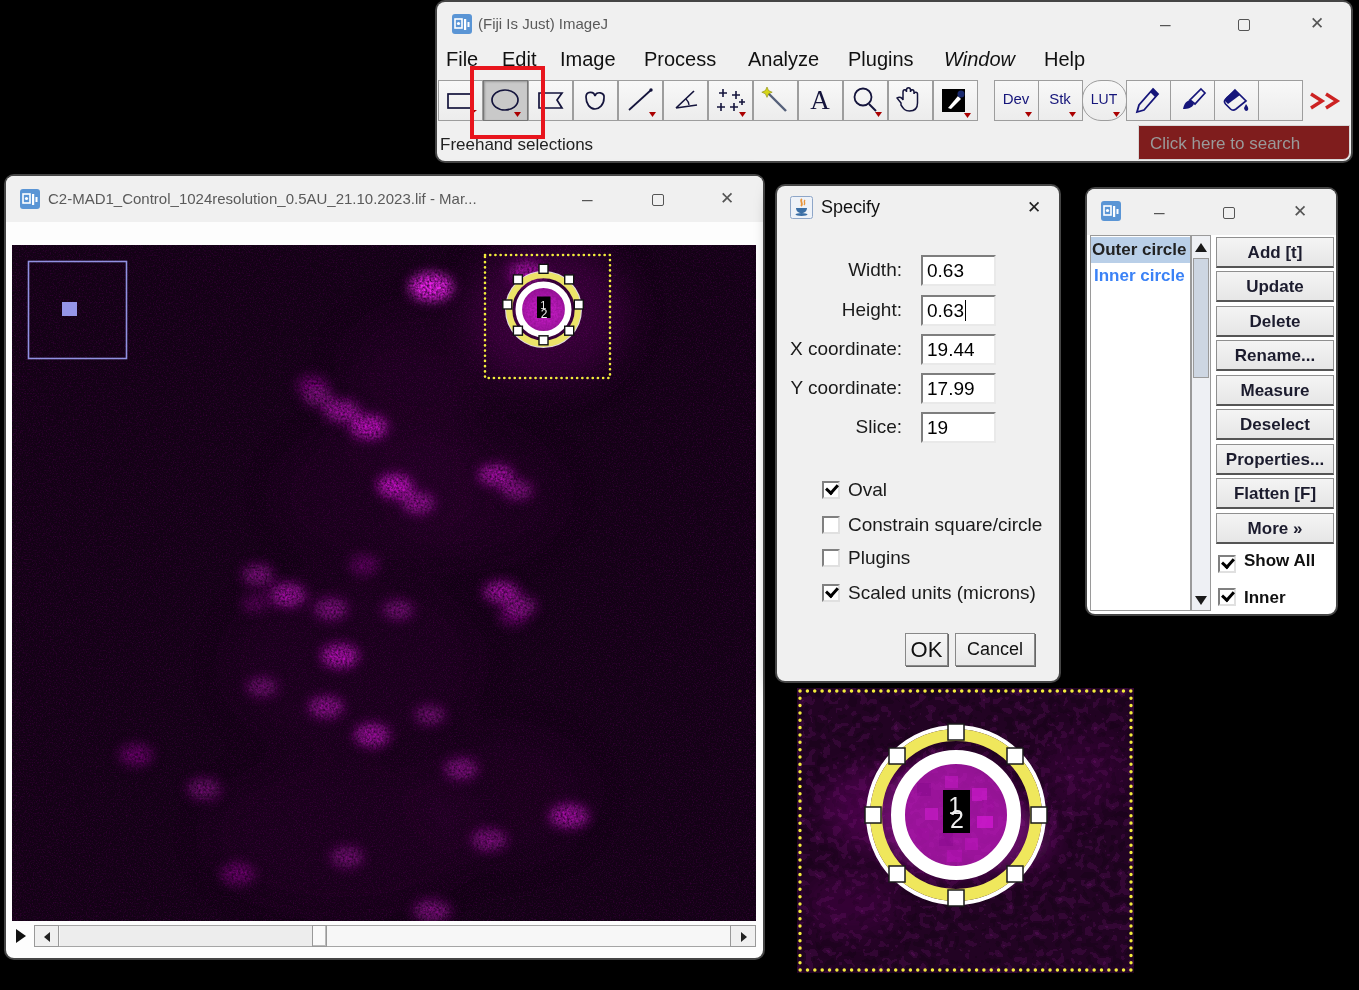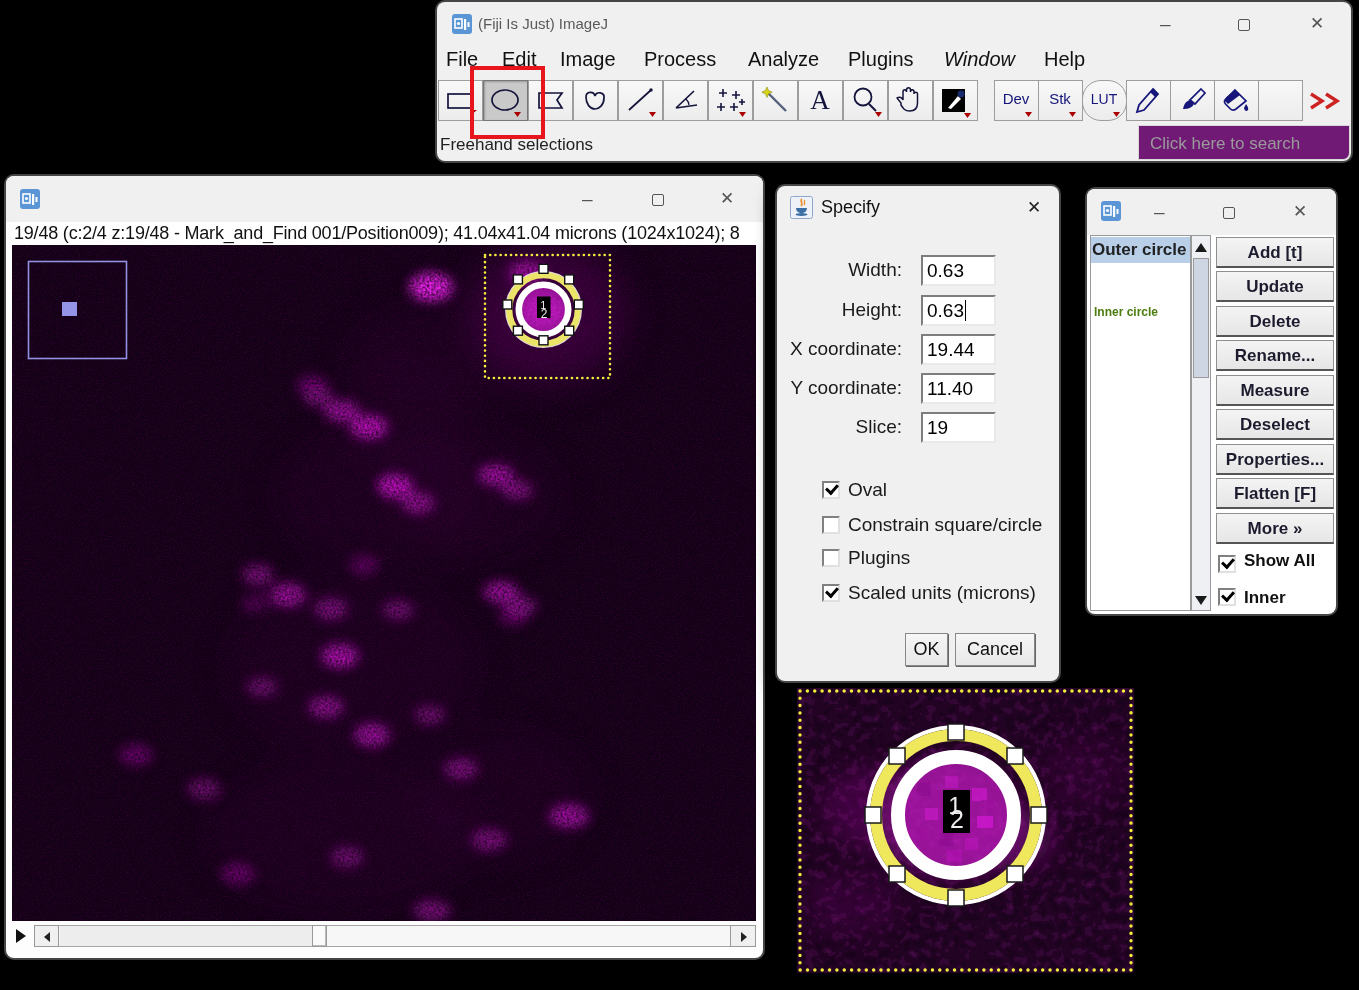--- a/index.html
+++ b/index.html
@@ -130,41 +130,39 @@
       <path d="M20 9 l5 5 -12 9 -2 -2 c-1.5 -1.7 -1.2 -3.5 0.5 -5 z" fill="#15157a"></path>
       <path d="M31 23 c2 3 3 5 1.5 6.5 c-1.5 1 -3 0 -3.5 -2.5 z" fill="#15157a"></path>
         </svg></div>
     <div class="tbtn" style="left:820px;"></div>
     <svg style="position:absolute; left:869px; top:8px;" width="40" height="26" viewBox="0 0 40 26">
       <path d="M4 6 L15 13 L4 20" fill="none" stroke="#c22" stroke-width="3.4"></path>
       <path d="M19 6 L30 13 L19 20" fill="none" stroke="#c22" stroke-width="3.4"></path>
       </svg>
   </div>
   <div style="position:absolute; left:3px; top:133px; font-size:17px; color:#222;">Freehand selections</div>
-  <div style="position:absolute; left:701px; top:123px; width:212px; height:35px; background:#701a75; border:1px solid #d8d8d8; border-radius:0 0 7px 0;">
+  <div style="position:absolute; left:701px; top:123px; width:212px; height:35px; background:#7f1d1d; border:1px solid #d8d8d8; border-radius:0 0 7px 0;">
     <span style="position:absolute; left:11px; top:8px; font-size:17px; color:#9a9a9a;">Click here to search</span>
   </div>
   <div style="position:absolute; left:33px; top:64px; width:75px; height:73px; border:4px solid #e8151d;"></div>
 </div>
 
 <div class="win" id="imgwin" style="left:6px; top:176px; width:757px; height:782px; background:#fdfdfd;">
   <div style="position:absolute; left:0; top:0; right:0; height:46px; background:#f0f0f0; border-radius:8px 8px 0 0;">
     <svg style="position:absolute; left:14px; top:13px;" width="20" height="20" viewBox="0 0 20 20">
       <rect x="0" y="0" width="20" height="20" rx="3" fill="#5a95d5"></rect>
       <rect x="3" y="5" width="7" height="9" fill="none" stroke="#fff" stroke-width="1.6"></rect>
       <circle cx="6.5" cy="9.5" r="1.6" fill="#fff"></circle>
       <rect x="12" y="5" width="2.2" height="11" fill="#fff"></rect>
       <rect x="15.5" y="8" width="2" height="5" fill="#fff"></rect>
     </svg>
+    <span style="position:absolute; left:42px; top:14px; font-size:15px; color:#5a5a5a;">C2-MAD1_Control_1024resolution_0.5AU_21.10.2023.lif - Mar...</span>
     <span style="position:absolute; left:576px; top:12px; font-size:19px; color:#555;">–</span>
     <div style="position:absolute; left:646px; top:18px; width:12px; height:12px; border:1.5px solid #555; border-radius:2px;"></div>
     <span style="position:absolute; left:714px; top:12px; font-size:17px; color:#555;">✕</span>
-  </div>
-  <div style="position:absolute; left:7px; top:46px; width:750px; height:22px; background:#fff; overflow:hidden;">
-    <span style="position:absolute; left:1px; top:1px; font-size:18px; color:#111; white-space:nowrap; letter-spacing:-0.2px;">19/48 (c:2/4 z:19/48 - Mark_and_Find 001/Position009); 41.04x41.04 microns (1024x1024); 8</span>
   </div>
   <div id="canvas" style="position:absolute; left:6px; top:69px; width:744px; height:676px; background:#050005;">
   <svg width="744" height="676" viewBox="0 0 744 676">
     <defs>
       <filter id="bl" x="-60%" y="-60%" width="220%" height="220%">
         <feGaussianBlur stdDeviation="6" result="b"></feGaussianBlur>
         <feTurbulence type="fractalNoise" baseFrequency="0.45" numOctaves="2" seed="3" result="n"></feTurbulence>
         <feColorMatrix in="n" values="0 0 0 0 1  0 0 0 0 1  0 0 0 0 1  1.8 0 0 0 -0.35" result="nm"></feColorMatrix>
         <feComposite in="b" in2="nm" operator="arithmetic" k1="1.05" k2="0.3" k3="0" k4="0"></feComposite>
       </filter>
@@ -278,36 +276,36 @@
   <span style="position:absolute; left:44px; top:11px; font-size:18px; color:#111;">Specify</span>
   <span style="position:absolute; left:250px; top:11px; font-size:17px; color:#222;">✕</span>
   <div id="sp-rows" style="position:absolute; left:0; top:0; width:282px; font-size:19px; color:#1a1a1a;">
     <span style="position:absolute; right:157px; top:73px;">Width:</span>
     <div class="spin" style="top:69px;">0.63</div>
     <span style="position:absolute; right:157px; top:113px;">Height:</span>
     <div class="spin" style="top:109px;">0.63<span style="border-left:1.5px solid #000; margin-left:1px;"></span></div>
     <span style="position:absolute; right:157px; top:152px;">X coordinate:</span>
     <div class="spin" style="top:148px;">19.44</div>
     <span style="position:absolute; right:157px; top:191px;">Y coordinate:</span>
-    <div class="spin" style="top:187px;">11.40</div>
+    <div class="spin" style="top:187px;">17.99</div>
     <span style="position:absolute; right:157px; top:230px;">Slice:</span>
     <div class="spin" style="top:226px;">19</div>
   </div>
   <div id="sp-checks" style="position:absolute; left:0; top:0; width:282px; font-size:19px; color:#1a1a1a;">
     <div class="cb ck" style="left:45px; top:295px;"></div>
       <span style="position:absolute; left:71px; top:293px;">Oval</span>
     <div class="cb" style="left:45px; top:330px;"></div>
       <span style="position:absolute; left:71px; top:328px;">Constrain square/circle</span>
     <div class="cb" style="left:45px; top:363px;"></div>
       <span style="position:absolute; left:71px; top:361px;">Plugins</span>
     <div class="cb ck" style="left:45px; top:398px;"></div>
       <span style="position:absolute; left:71px; top:396px;">Scaled units (microns)</span>
   </div>
   <div style="position:absolute; left:128px; top:447px; width:43px; height:33px; background:linear-gradient(#f6f6f6,#e8e8e8); border:1px solid #888; box-shadow:1px 1px 0 #666; text-align:center;">
-    <span style="font-size:18px; color:#111; line-height:31px;">OK</span>
+    <span style="font-size:22px; color:#111; line-height:31px;">OK</span>
   </div>
   <div style="position:absolute; left:178px; top:447px; width:80px; height:33px; background:linear-gradient(#f6f6f6,#e8e8e8); border:1px solid #888; box-shadow:1px 1px 0 #666; text-align:center;">
     <span style="font-size:18px; color:#111; line-height:31px;">Cancel</span>
   </div>
 </div>
 
 <div class="win" id="roiman" style="left:1087px; top:189px; width:249px; height:425px; background:#fff;">
   <div style="position:absolute; left:0; top:0; right:0; height:46px; background:#f0f0f0; border-radius:8px 8px 0 0;">
     <svg style="position:absolute; left:14px; top:12px;" width="20" height="20" viewBox="0 0 20 20">
       <rect x="0" y="0" width="20" height="20" rx="3" fill="#5a95d5"></rect>
@@ -315,21 +313,21 @@
       <circle cx="6.5" cy="9.5" r="1.6" fill="#fff"></circle>
       <rect x="12" y="5" width="2.2" height="11" fill="#fff"></rect>
       <rect x="15.5" y="8" width="2" height="5" fill="#fff"></rect>
     </svg>
     <span style="position:absolute; left:67px; top:12px; font-size:19px; color:#555;">–</span>
     <div style="position:absolute; left:136px; top:18px; width:12px; height:12px; border:1.5px solid #555; border-radius:2px;"></div>
     <span style="position:absolute; left:206px; top:12px; font-size:17px; color:#555;">✕</span>
   </div>
   <div id="roilist" style="position:absolute; left:3px; top:46px; width:101px; height:376px; background:#fff; border:1px solid #9a9a9a;">
     <div style="position:absolute; left:0; top:1px; width:99px; height:26px; background:#b9cfe8; font-size:17px; font-weight:bold; color:#222; padding-left:1px; line-height:26px; white-space:nowrap; overflow:hidden;">Outer circle</div>
-    <div style="position:absolute; left:0; top:27px; width:99px; height:26px; font-size:12px; font-weight:bold; color:#4d7c0f; padding-left:3px; line-height:26px;margin-top:36px;">Inner circle</div>
+    <div style="position:absolute; left:0; top:27px; width:99px; height:26px; font-size:17px; font-weight:bold; color:#3b82f6; padding-left:3px; line-height:26px;">Inner circle</div>
   </div>
   <div id="roiscroll" style="position:absolute; left:104px; top:46px; width:20px; height:376px; background:#eef0f4; border:1px solid #9a9a9a;">
     <svg style="position:absolute; left:2px; top:6px;" width="14" height="12">
         <path d="M7 1 L13 10 L1 10 Z" fill="#1a1a1a"></path>
       </svg>
     <div style="position:absolute; left:1px; top:22px; width:16px; height:120px; background:#cdd6e2; border:1px solid #9a9a9a;"></div>
     <svg style="position:absolute; left:2px; top:358px;" width="14" height="12">
         <path d="M1 2 L13 2 L7 11 Z" fill="#1a1a1a"></path>
       </svg>
   </div>

